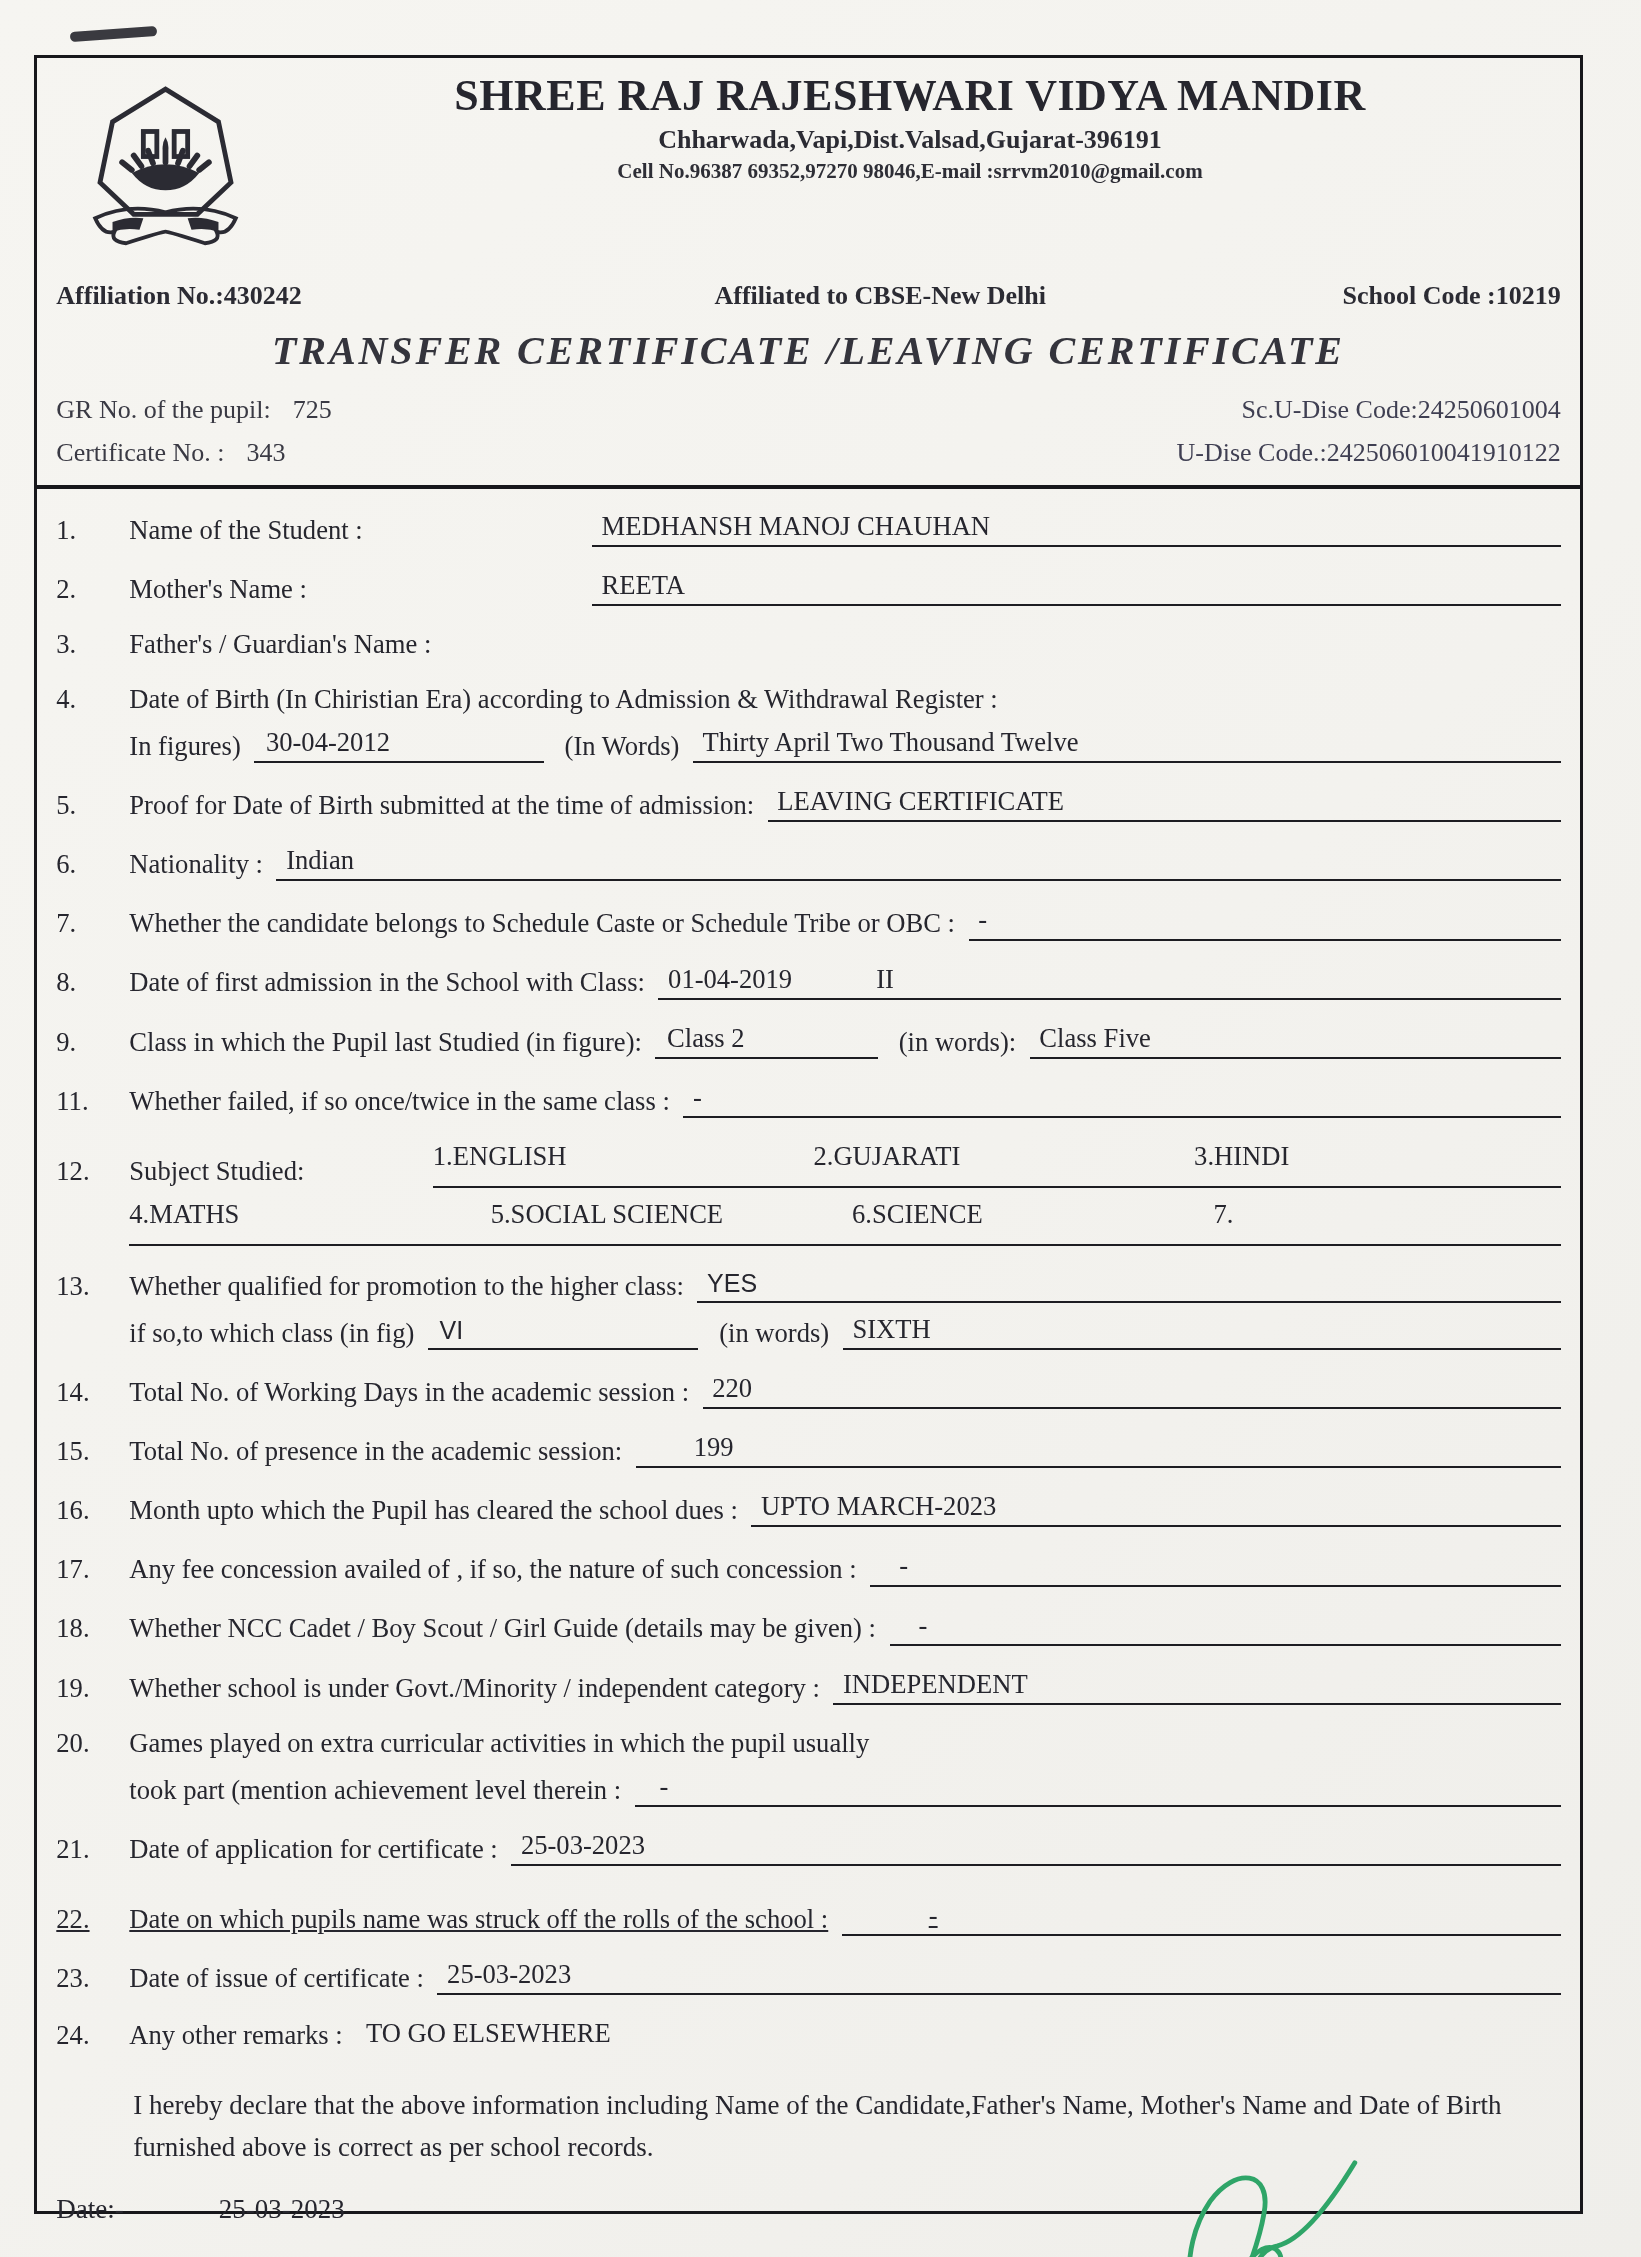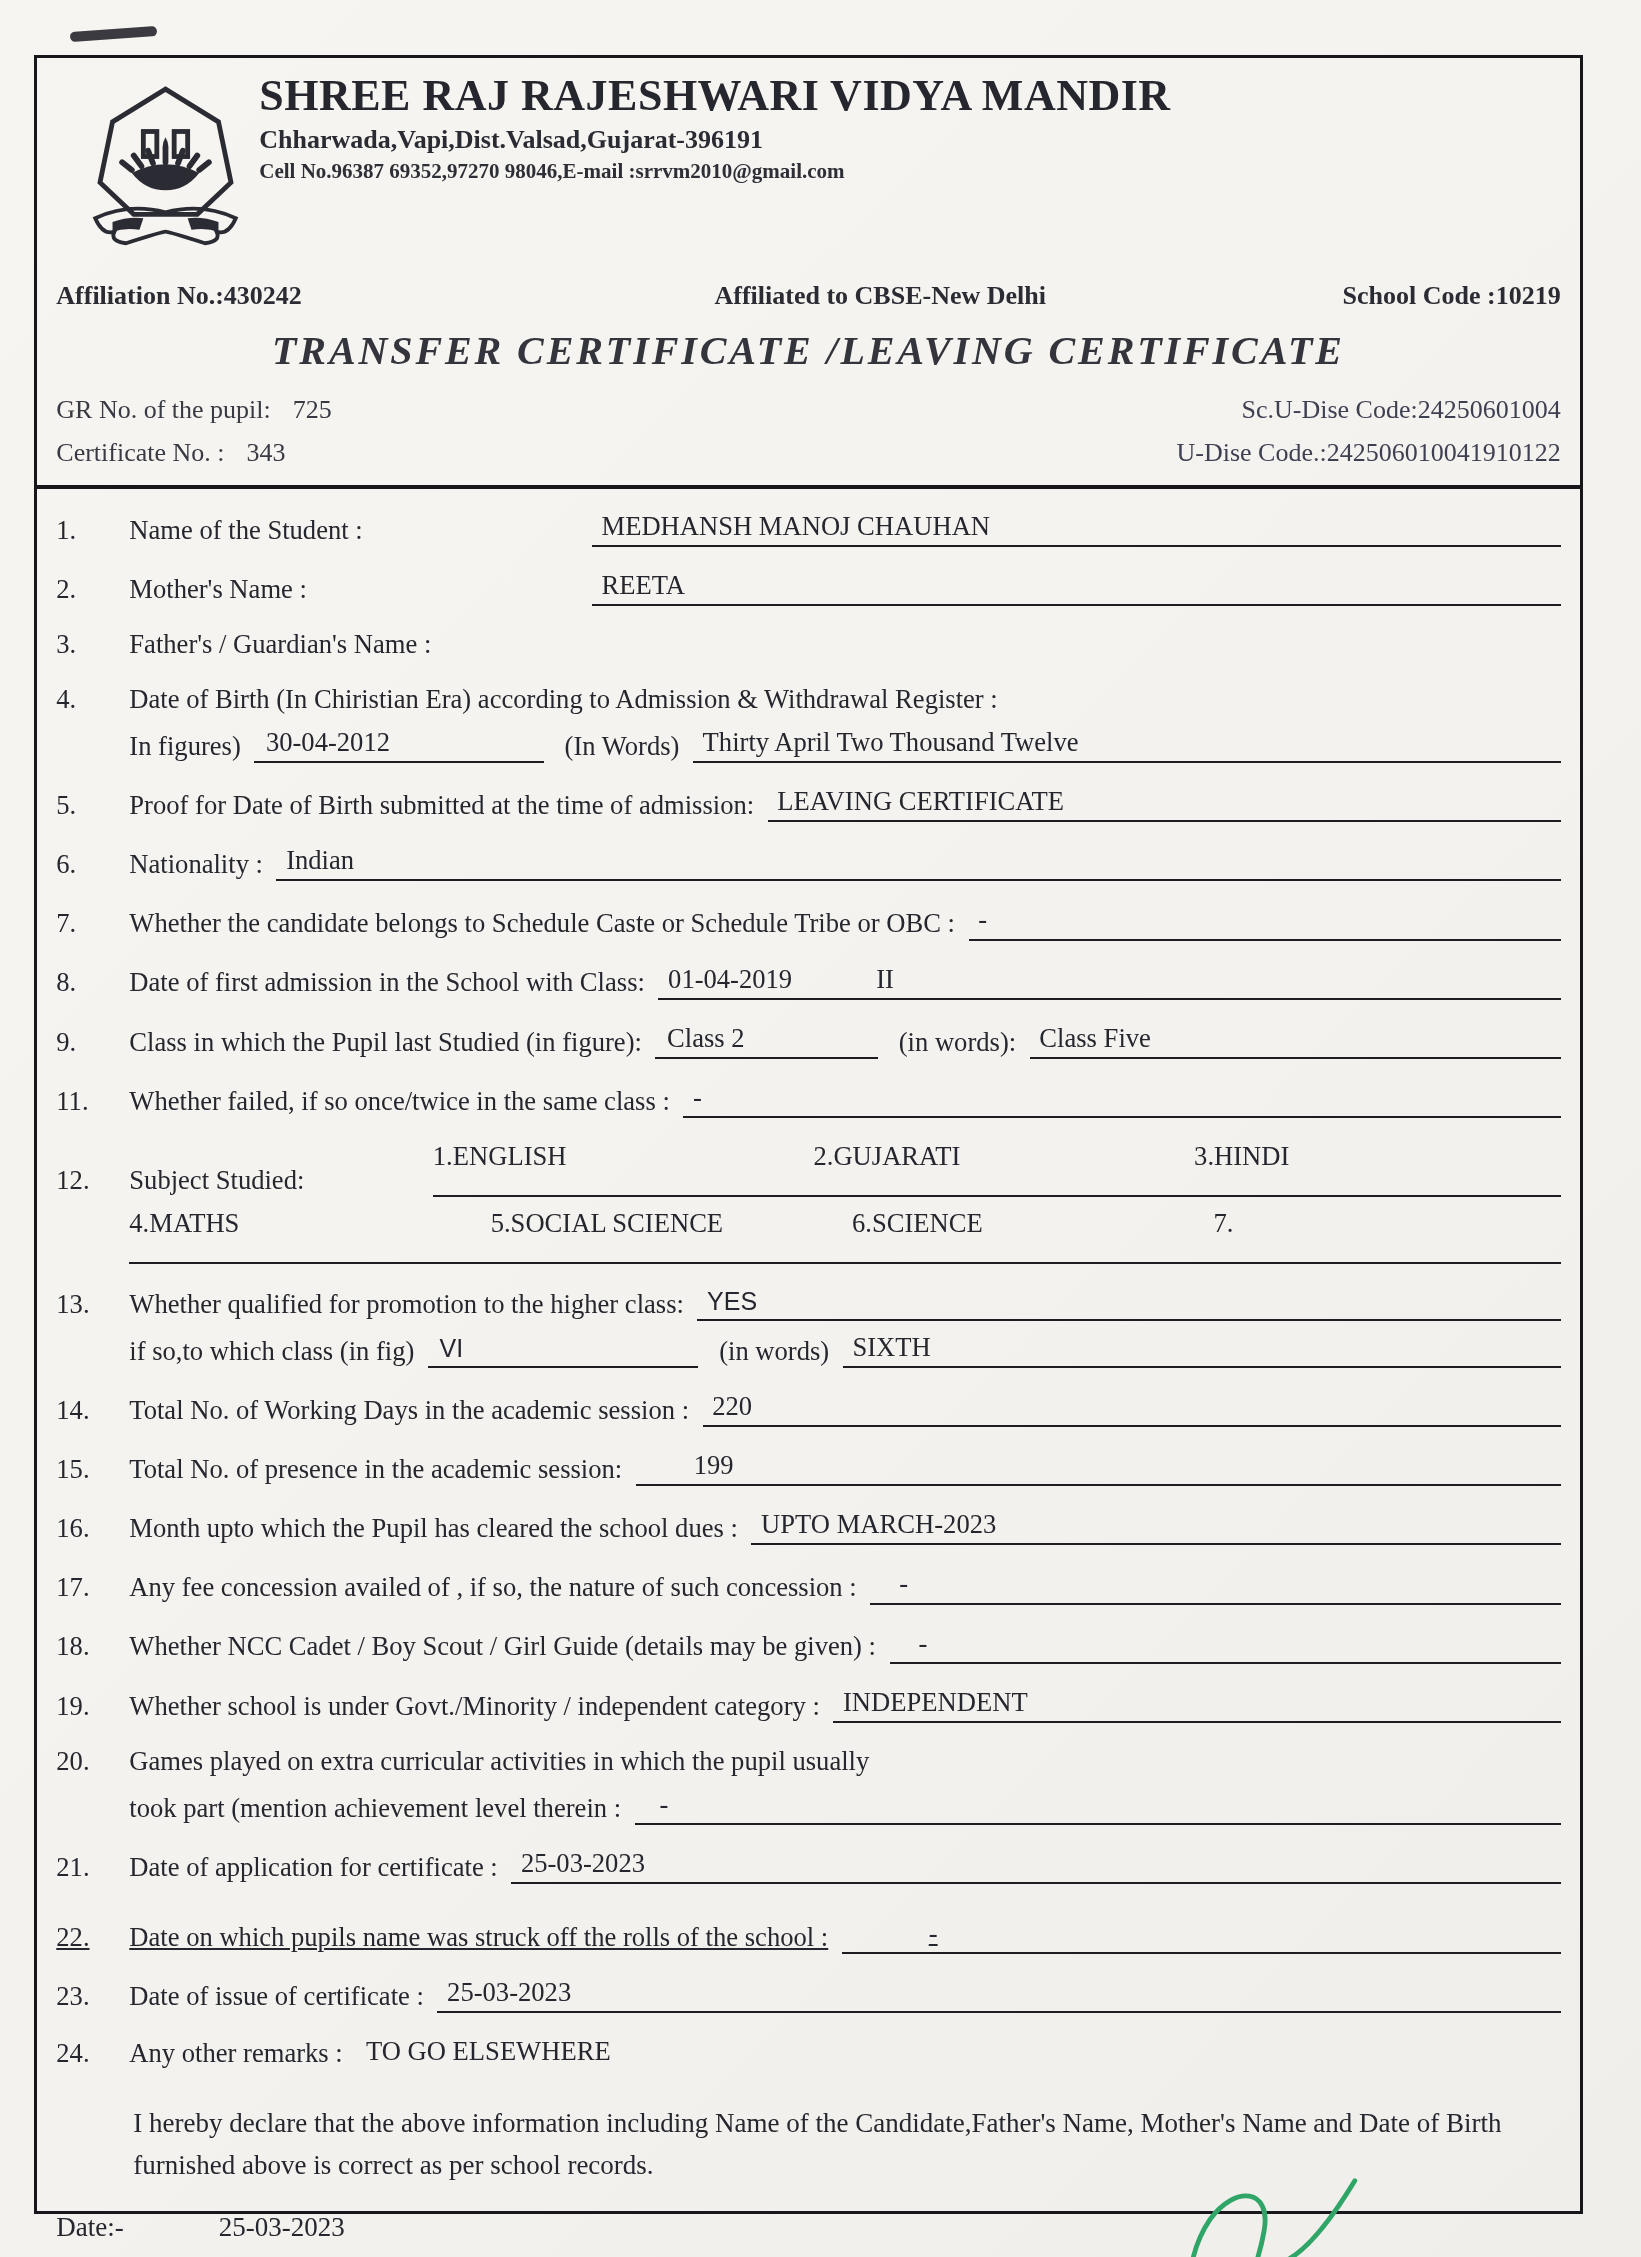--- a/index.html
+++ b/index.html
@@ -21,21 +21,21 @@
   }
   .frame{
     position:absolute;left:34px;top:55px;width:1549px;height:2159px;
     border:3.9px solid #17171b;
     box-sizing:border-box;
     padding:13.5px 19.3px 0 19.3px;
   }
   
   .hdr{position:relative;min-height:183px;}
   .crest{position:absolute;left:17.4px;top:7.7px;width:183px;height:179px;}
-  .hdr-center{margin-left:203px;}
+  .hdr-center{margin-left:203px;text-align:center;}
   .school-name{
     font-size:44px;font-weight:bold;letter-spacing:0.5px;color:#26262e;
     line-height:1.05;margin-top:1.9px;
   }
   .school-address{font-size:26px;font-weight:bold;margin-top:5.8px;color:#2b2b33;}
   .school-contact{font-size:21px;font-weight:bold;margin-top:3.9px;color:#2e2e36;}
   .affil-row{
     display:flex;justify-content:space-between;align-items:baseline;
     font-size:26px;font-weight:bold;color:#2b2b33;margin-top:25px;
   }
@@ -63,21 +63,21 @@
     padding:0 3.9px 1.9px 9.7px;min-height:29px;white-space:nowrap;
   }
   .boxv{
     flex:0 0 auto;border-bottom:2.4px solid #1d1d22;
     padding:0 7.7px 1.9px 11.6px;min-height:29px;white-space:nowrap;
   }
   .sub{margin-left:73px;}
   .gap2{margin-bottom:9.7px;}
   .midlbl{white-space:nowrap;padding:0 13.5px 0 21px;}
   .val2-offset{display:inline-block;margin-left:84px;}
-  .subjects{display:flex;flex:1 1 auto;border-bottom:2.4px solid #1d1d22;padding-bottom:22px;gap:14px;}
+  .subjects{display:flex;flex:1 1 auto;border-bottom:2.4px solid #1d1d22;padding-bottom:13px;gap:14px;}
   .subjects span{flex:1 1 0;}
   
   .decl{
     margin:33px 9.7px 0 77px;font-size:27px;line-height:1.55;color:#26262e;
     max-width:1410px;
   }
   .footer{position:relative;height:261px;margin-top:25px;}
   .date-row{font-size:27px;display:flex;}
   .date-row .dv{margin-left:95px;}
   .stamp-wrap{position:absolute;right:0;bottom:0;width:599px;height:261px;}

